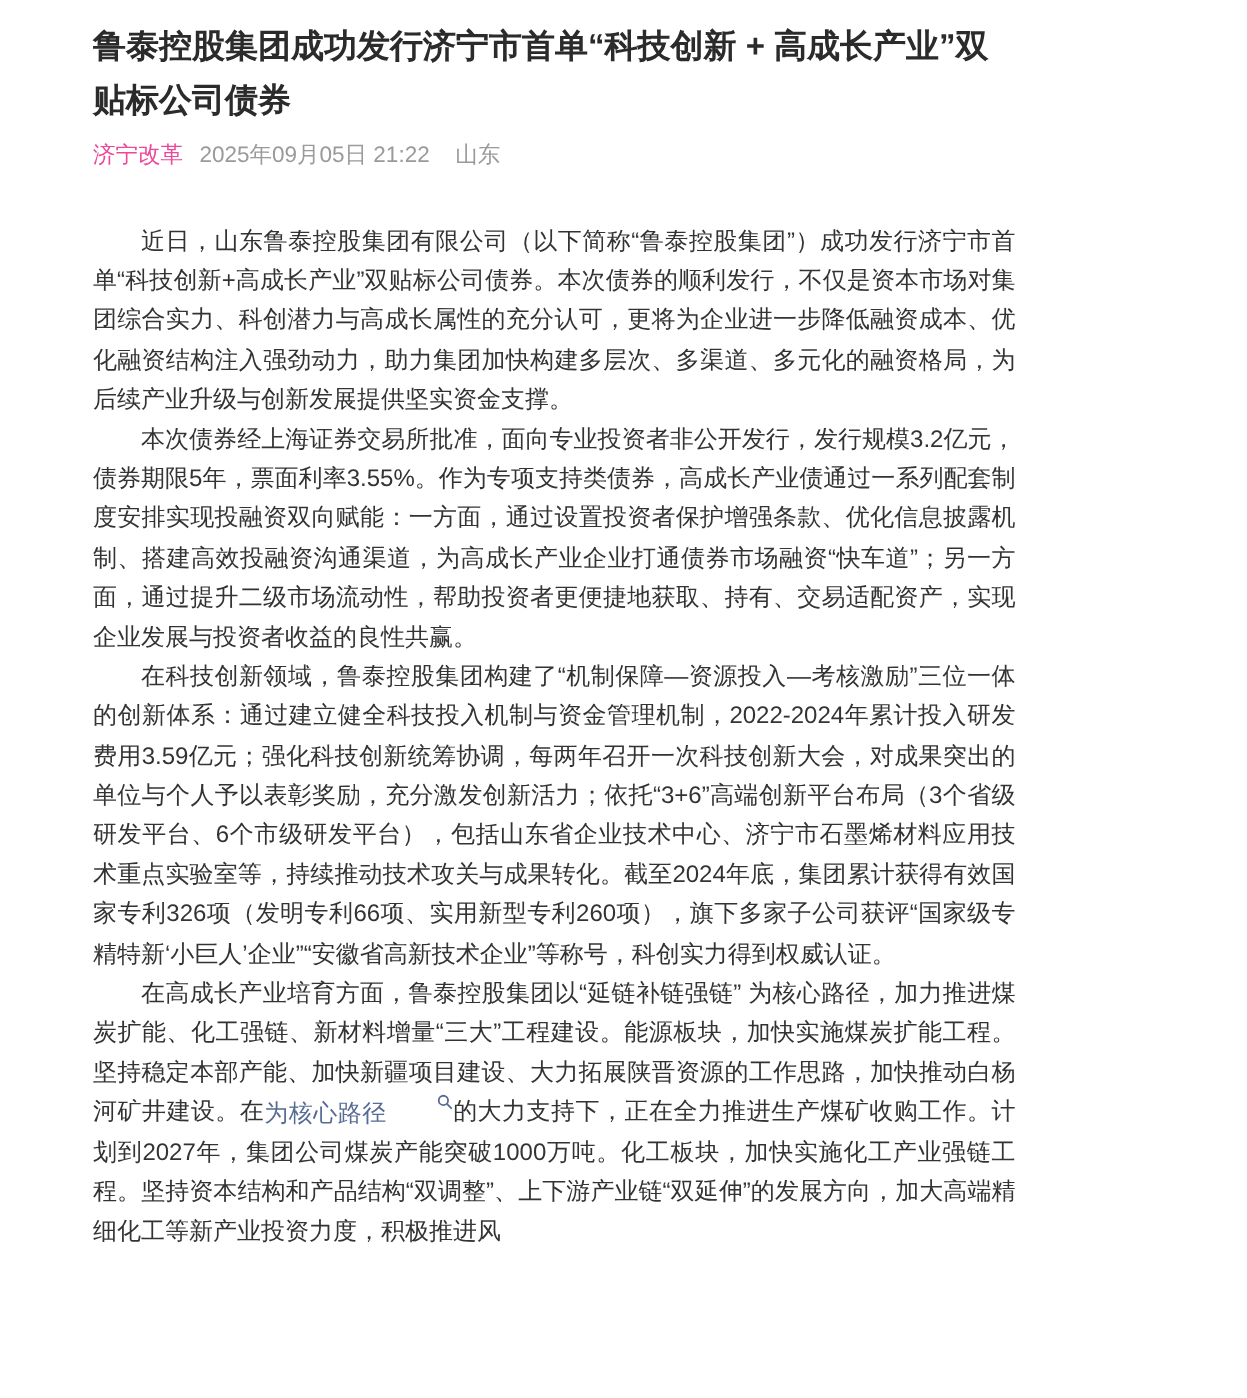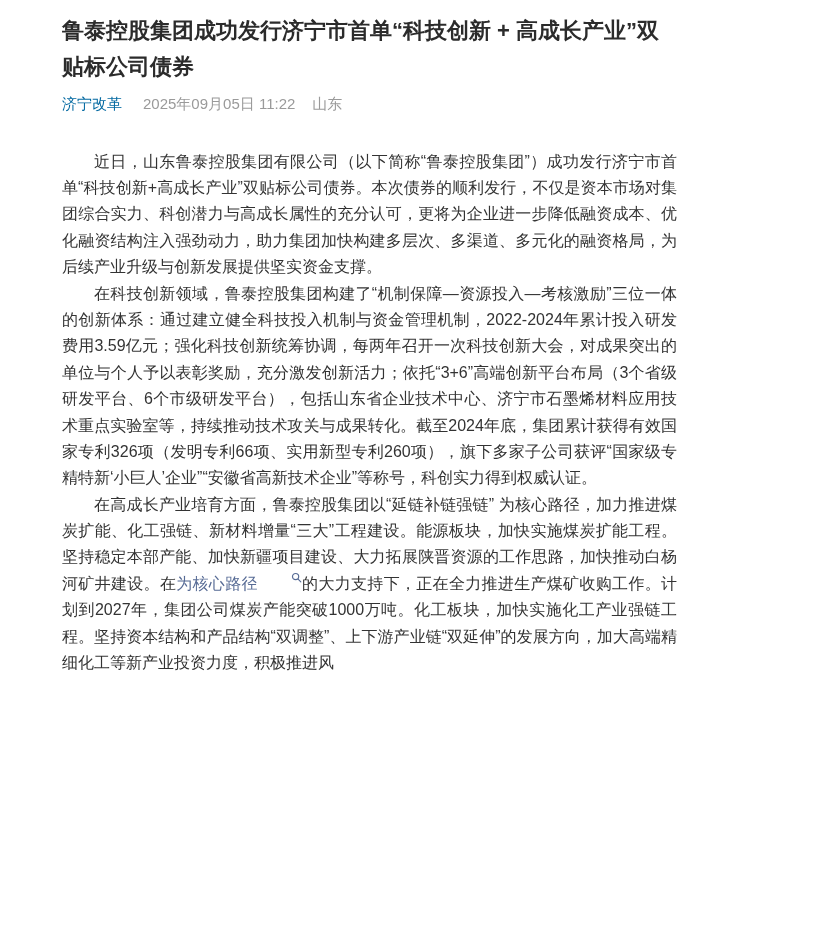--- a/index.html
+++ b/index.html
@@ -30,24 +30,24 @@
     text-align: left;
   }
   .meta-row {
     margin: 0 0 35px 0;
     font-size: 15px;
     line-height: 1.4;
     color: #9a9a9a;
     white-space: nowrap;
   }
   .account-link {
-    color: #0369a1;
+    color: #ec4899;
     text-decoration: none;
     cursor: pointer;
-    margin-right: 21px;
+    margin-right: 11px;
   }
   .publish-location {
     margin-left: 17px;
     text-align: center;
   }
   .article-body p {
     margin: 0;
     font-size: 16px;
     line-height: 1.65;
     color: #333333;
@@ -73,27 +73,28 @@
   }
 </style>
 </head>
 <body>
 
 <div class="page">
 
   <h1 class="article-title">鲁泰控股集团成功发行济宁市首单“科技创新 + 高成长产业”双贴标公司债券</h1>
 
   <div class="meta-row">
-    <a class="account-link">济宁改革</a><span>2025年09月05日 11:22</span><span class="publish-location">山东</span>
+    <a class="account-link">济宁改革</a><span>2025年09月05日 21:22</span><span class="publish-location">山东</span>
   </div>
 
   <div class="article-body">
 
     <p>近日，山东鲁泰控股集团有限公司（以下简称“鲁泰控股集团”）成功发行济宁市首单“科技创新+高成长产业”双贴标公司债券。本次债券的顺利发行，不仅是资本市场对集团综合实力、科创潜力与高成长属性的充分认可，更将为企业进一步降低融资成本、优化融资结构注入强劲动力，助力集团加快构建多层次、多渠道、多元化的融资格局，为后续产业升级与创新发展提供坚实资金支撑。</p>
 
+    <p>本次债券经上海证券交易所批准，面向专业投资者非公开发行，发行规模3.2亿元，债券期限5年，票面利率3.55%。作为专项支持类债券，高成长产业债通过一系列配套制度安排实现投融资双向赋能：一方面，通过设置投资者保护增强条款、优化信息披露机制、搭建高效投融资沟通渠道，为高成长产业企业打通债券市场融资“快车道”；另一方面，通过提升二级市场流动性，帮助投资者更便捷地获取、持有、交易适配资产，实现企业发展与投资者收益的良性共赢。</p>
 
 
     <p>在科技创新领域，鲁泰控股集团构建了“机制保障—资源投入—考核激励”三位一体的创新体系：通过建立健全科技投入机制与资金管理机制，2022-2024年累计投入研发费用3.59亿元；强化科技创新统筹协调，每两年召开一次科技创新大会，对成果突出的单位与个人予以表彰奖励，充分激发创新活力；依托“3+6”高端创新平台布局（3个省级研发平台、6个市级研发平台），包括山东省企业技术中心、济宁市石墨烯材料应用技术重点实验室等，持续推动技术攻关与成果转化。截至2024年底，集团累计获得有效国家专利326项（发明专利66项、实用新型专利260项），旗下多家子公司获评“国家级专精特新‘小巨人’企业”“安徽省高新技术企业”等称号，科创实力得到权威认证。</p>
 
     <p><span>在高成长产业培育方面，鲁泰控股集团以“延链补链强链” 为核心路径，加力推进煤炭扩能、化工强链、新材料增量“三大”工程建设。能源板块，加快实施煤炭扩能工程。坚持稳定本部产能、加快新疆项目建设、大力拓展陕晋资源的工作思路，加快推动白杨河矿井建设。在</span><a class="entity-link"><span>为核心路径</span><sup class="search-sup"><svg width="11" height="11" viewBox="0 0 11 11" fill="none" xmlns="http://www.w3.org/2000/svg">
               <circle cx="4.6" cy="4.6" r="3.1" stroke="#576b95" stroke-width="1.2"></circle>
               <line x1="7.1" y1="7.1" x2="9.8" y2="9.8" stroke="#576b95" stroke-width="1.2" stroke-linecap="round"></line>
             </svg></sup></a><span>的大力支持下，正在全力推进生产煤矿收购工作。计划到2027年，集团公司煤炭产能突破1000万吨。化工板块，加快实施化工产业强链工程。坚持资本结构和产品结构“双调整”、上下游产业链“双延伸”的发展方向，加大高端精细化工等新产业投资力度，积极推进风</span></p>
 
   </div>

